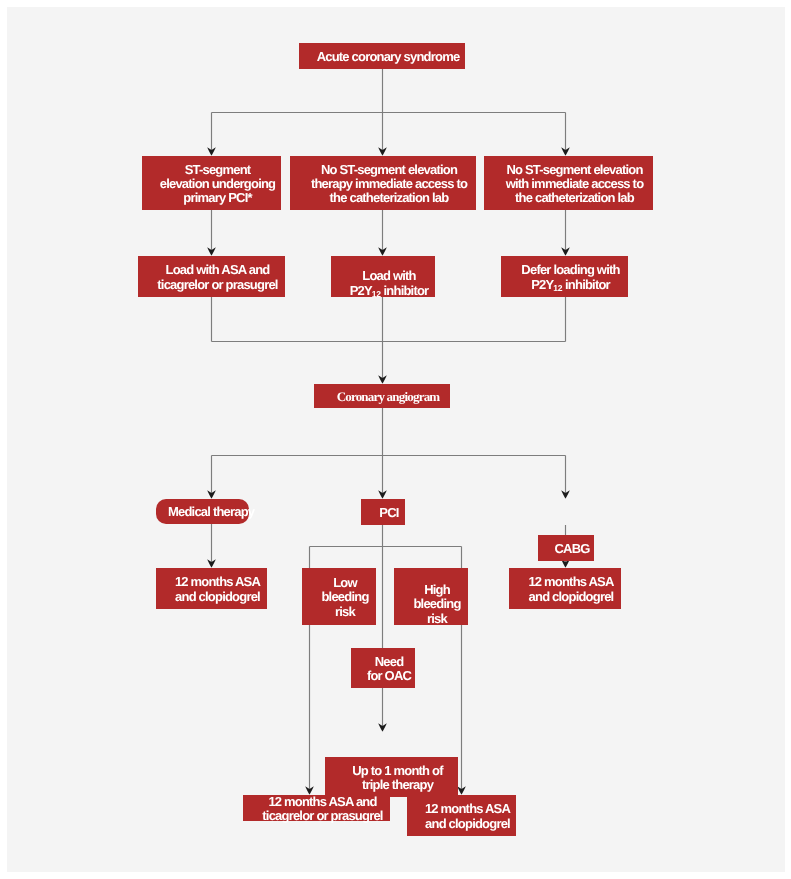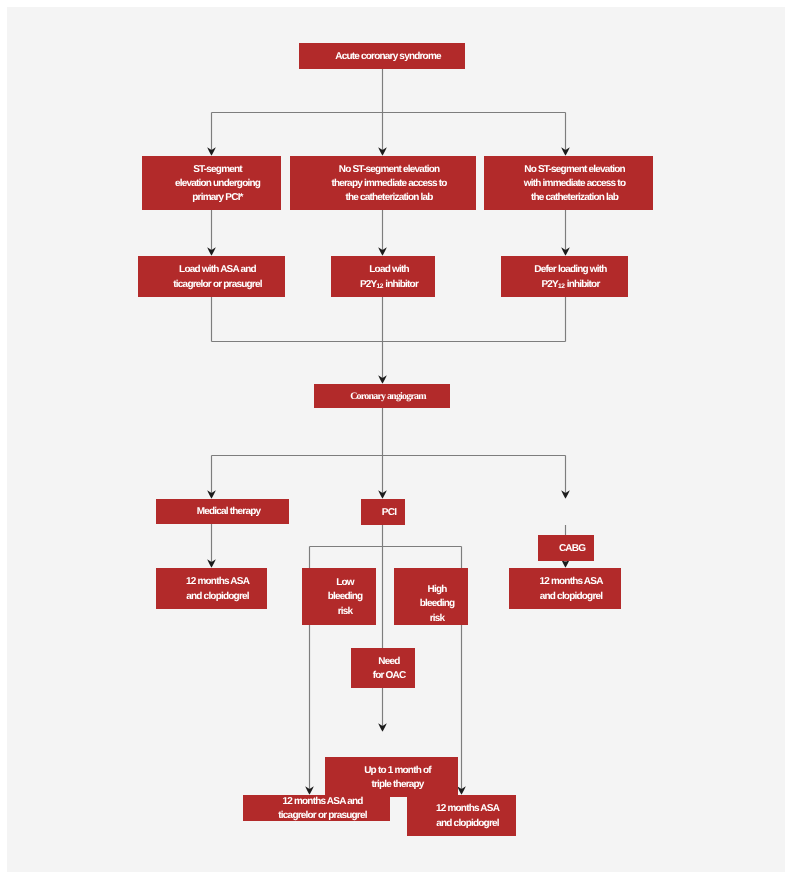--- a/index.html
+++ b/index.html
@@ -6,21 +6,21 @@
   html,body{margin:0;padding:0;background:#ffffff;}
   body{width:791px;height:879px;overflow:hidden;
        font-family:"Liberation Sans",sans-serif;
        -webkit-font-smoothing:antialiased;
        text-rendering:geometricPrecision;}
   #panel{position:absolute;left:7px;top:7px;width:778px;height:865px;background:#f4f4f4;}
   #stage{position:absolute;left:0;top:0;width:791px;height:879px;will-change:transform;}
   svg#wires{position:absolute;left:0;top:0;width:791px;height:879px;overflow:visible;}
   .node{position:absolute;background:#b22a2a;color:#ffffff;font-weight:bold;
         display:flex;align-items:center;justify-content:center;text-align:center;
-        font-size:10px;letter-spacing:-0.8px;box-sizing:border-box;padding-left:12px;}
+        font-size:13px;letter-spacing:-0.8px;box-sizing:border-box;padding-left:12px;}
   .node .txt{display:block;width:100%;position:relative;top:1px;}
   .node .ln{display:block;white-space:nowrap;height:14.3px;line-height:14.3px;will-change:opacity;}
   sub{font-size:0.66em;line-height:0;vertical-align:baseline;position:relative;top:0.24em;letter-spacing:-0.3px;}
 </style>
 </head>
 <body>
 
 <div id="panel"></div>
 
 <div id="stage">
@@ -98,40 +98,40 @@
         <span class="ln">the catheterization lab</span>
       </span>
     </div>
 <div class="node" style="left:138px;top:256px;width:147px;height:41px;">
       <span class="txt">
         <span class="ln">Load with ASA and</span>
         <span class="ln">ticagrelor or prasugrel</span>
       </span>
     </div>
 
-<div class="node" style="left:331px;top:256px;width:104px;height:41px;">
+<div class="node" style="left:331px;top:256px;width:104px;height:41px;align-items:flex-end;">
   <span class="txt">
         <span class="ln">Load with</span>
         <span class="ln"><span>P2Y</span><sub>12</sub><span> inhibitor</span></span>
       </span>
 </div>
 
 <div class="node" style="left:501px;top:256px;width:127px;height:41px;">
   <span class="txt">
         <span class="ln">Defer loading with</span>
         <span class="ln"><span>P2Y</span><sub>12</sub><span> inhibitor</span></span>
       </span>
 </div>
 
 <div class="node" style="left:314px;top:384px;width:136px;height:24px;font-family:Liberation Serif, serif;">
       <span class="txt">
         <span class="ln">Coronary angiogram</span>
       </span>
     </div>
-<div class="node" style="left:156px;top:499px;width:133px;height:25px;">
+<div class="node" style="left:156px;top:499px;width:93px;height:25px;border-radius:10px;">
       <span class="txt">
         <span class="ln">Medical therapy</span>
       </span>
     </div>
 <div class="node" style="left:361px;top:499px;width:44px;height:26px;">
       <span class="txt">
         <span class="ln">PCI</span>
       </span>
     </div>
 <div class="node" style="left:538px;top:499px;width:56px;height:26px;margin-top:36px;">

